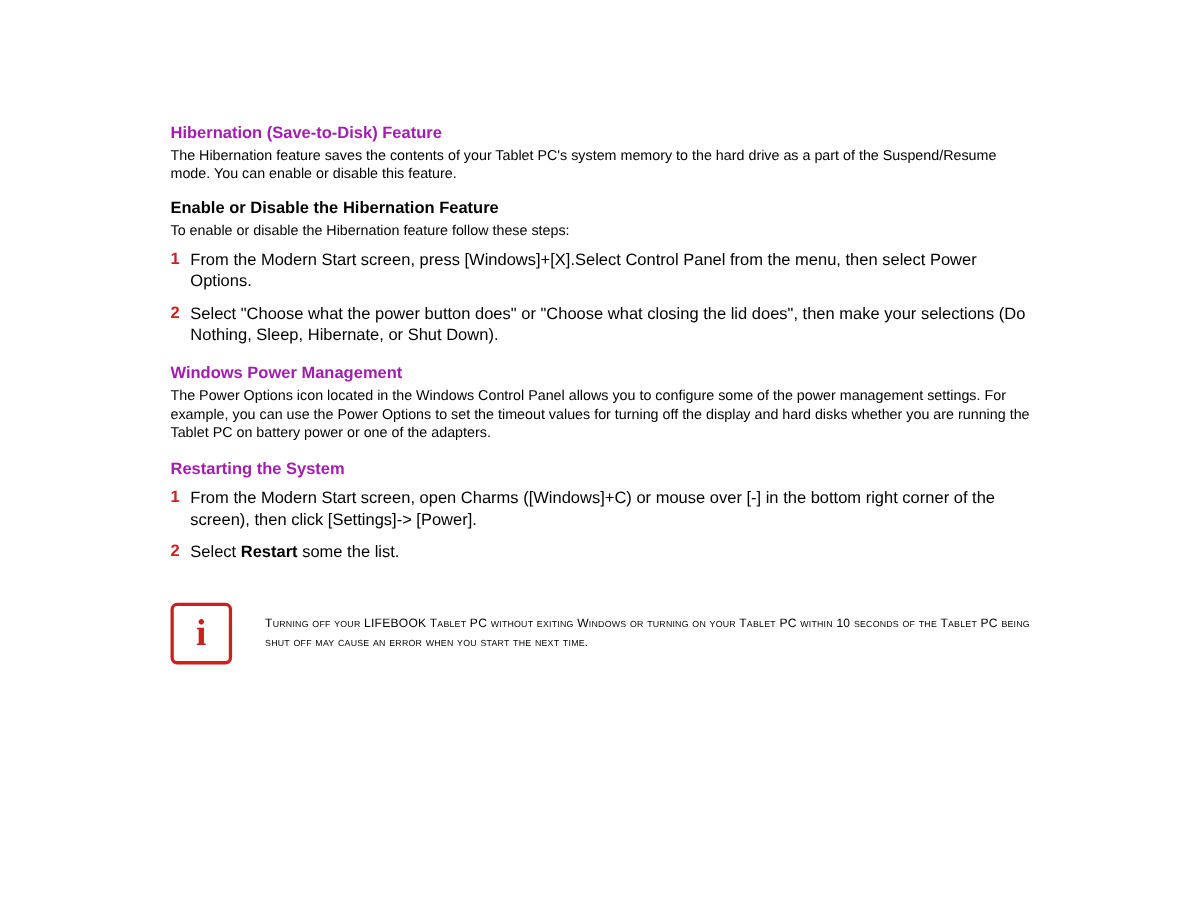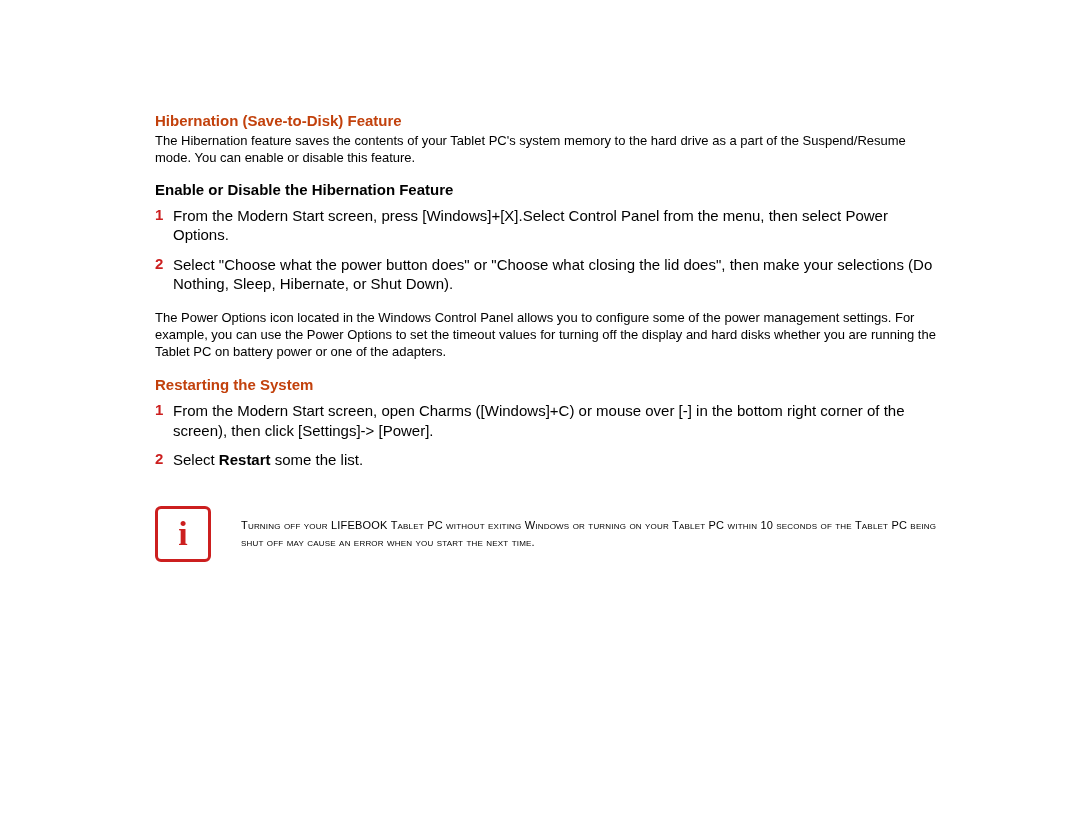--- a/index.html
+++ b/index.html
@@ -9,21 +9,21 @@
     font-family: "Segoe UI", "Helvetica Neue", Arial, sans-serif;
     width: 1080px;
     height: 834px;
     box-sizing: border-box;
   }
   .page {
     padding: 112px 135px 0 155px;
     color: #000;
   }
   .heading-red {
-    color: #c2410c;
+    color: #a21caf;
     font-weight: 700;
     font-size: 15px;
     margin: 0 0 4px 0;
   }
   .heading-black {
     color: #000;
     font-weight: 700;
     font-size: 15px;
     margin: 14px 0 4px 0;
   }
@@ -99,33 +99,35 @@
 
 <div class="page">
 
   <div>
     <p class="heading-red">Hibernation (Save-to-Disk) Feature</p>
     <p class="body-text">The Hibernation feature saves the contents of your Tablet PC's system memory to the hard drive as a part of the Suspend/Resume mode. You can enable or disable this feature.</p>
   </div>
 
   <div>
     <p class="heading-black">Enable or Disable the Hibernation Feature</p>
+    <p class="body-text">To enable or disable the Hibernation feature follow these steps:</p>
     <div class="list">
       <div class="list-item">
         <span class="list-num">1</span>
         <span class="list-text">From the Modern Start screen, press [Windows]+[X].Select Control Panel from the menu, then select Power Options.</span>
       </div>
       <div class="list-item">
         <span class="list-num">2</span>
         <span class="list-text">Select "Choose what the power button does" or "Choose what closing the lid does", then make your selections (Do Nothing, Sleep, Hibernate, or Shut Down).</span>
       </div>
     </div>
   </div>
 
   <div class="section-gap">
+    <p class="heading-red">Windows Power Management</p>
     <p class="body-text">The Power Options icon located in the Windows Control Panel allows you to configure some of the power management settings. For example, you can use the Power Options to set the timeout values for turning off the display and hard disks whether you are running the Tablet PC on battery power or one of the adapters.</p>
   </div>
 
   <div class="section-gap">
     <p class="heading-red">Restarting the System</p>
     <div class="list">
       <div class="list-item">
         <span class="list-num">1</span>
         <span class="list-text">From the Modern Start screen, open Charms ([Windows]+C) or mouse over [-] in the bottom right corner of the screen), then click [Settings]-&gt; [Power].</span>
       </div>

